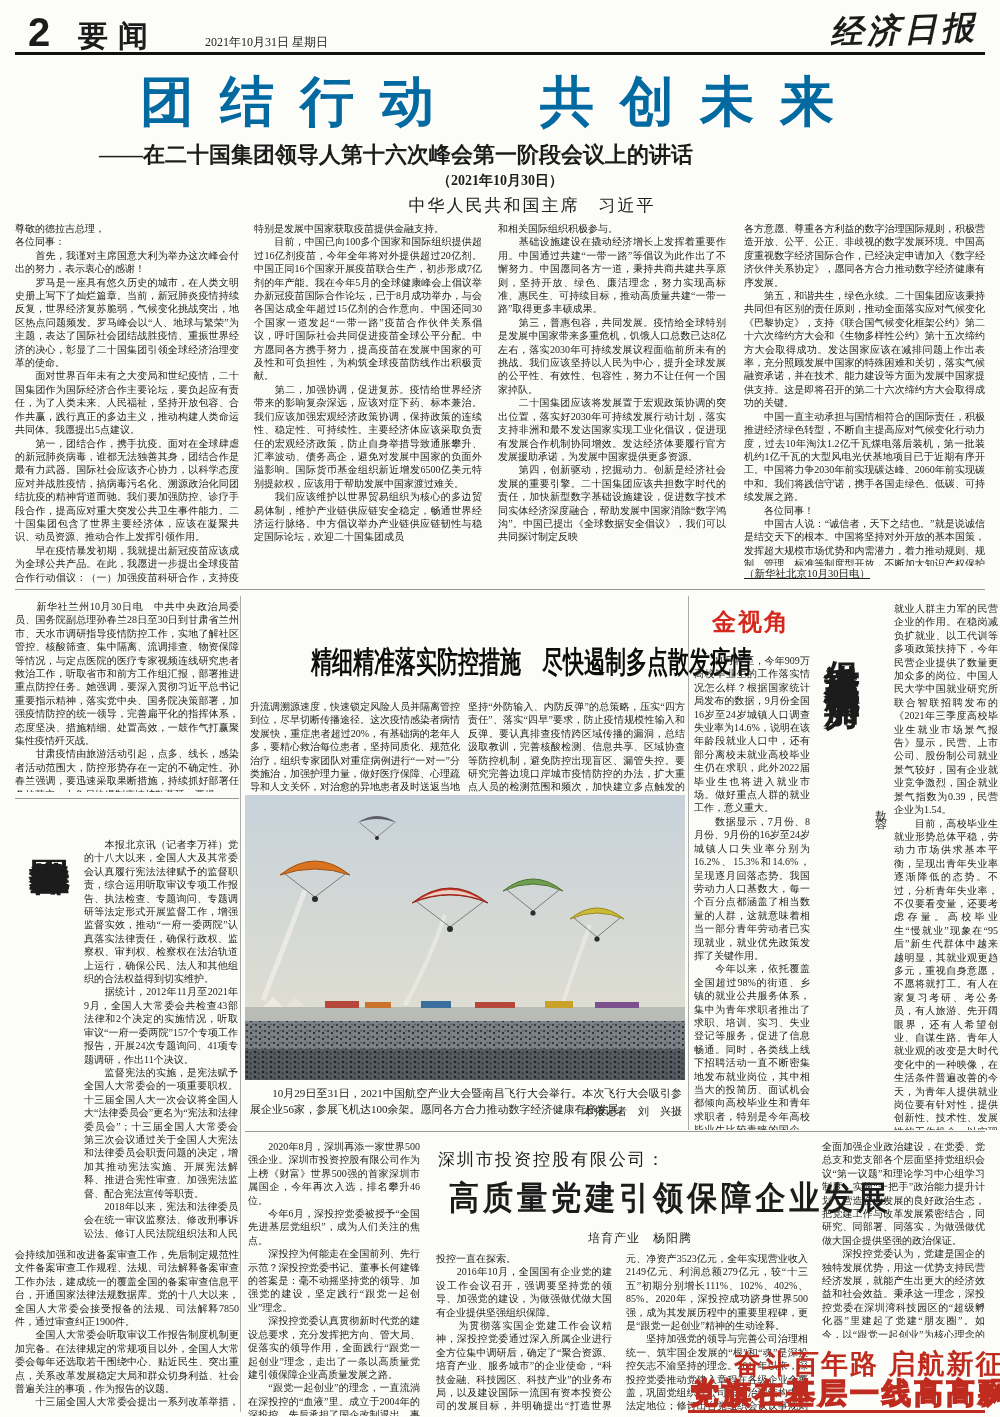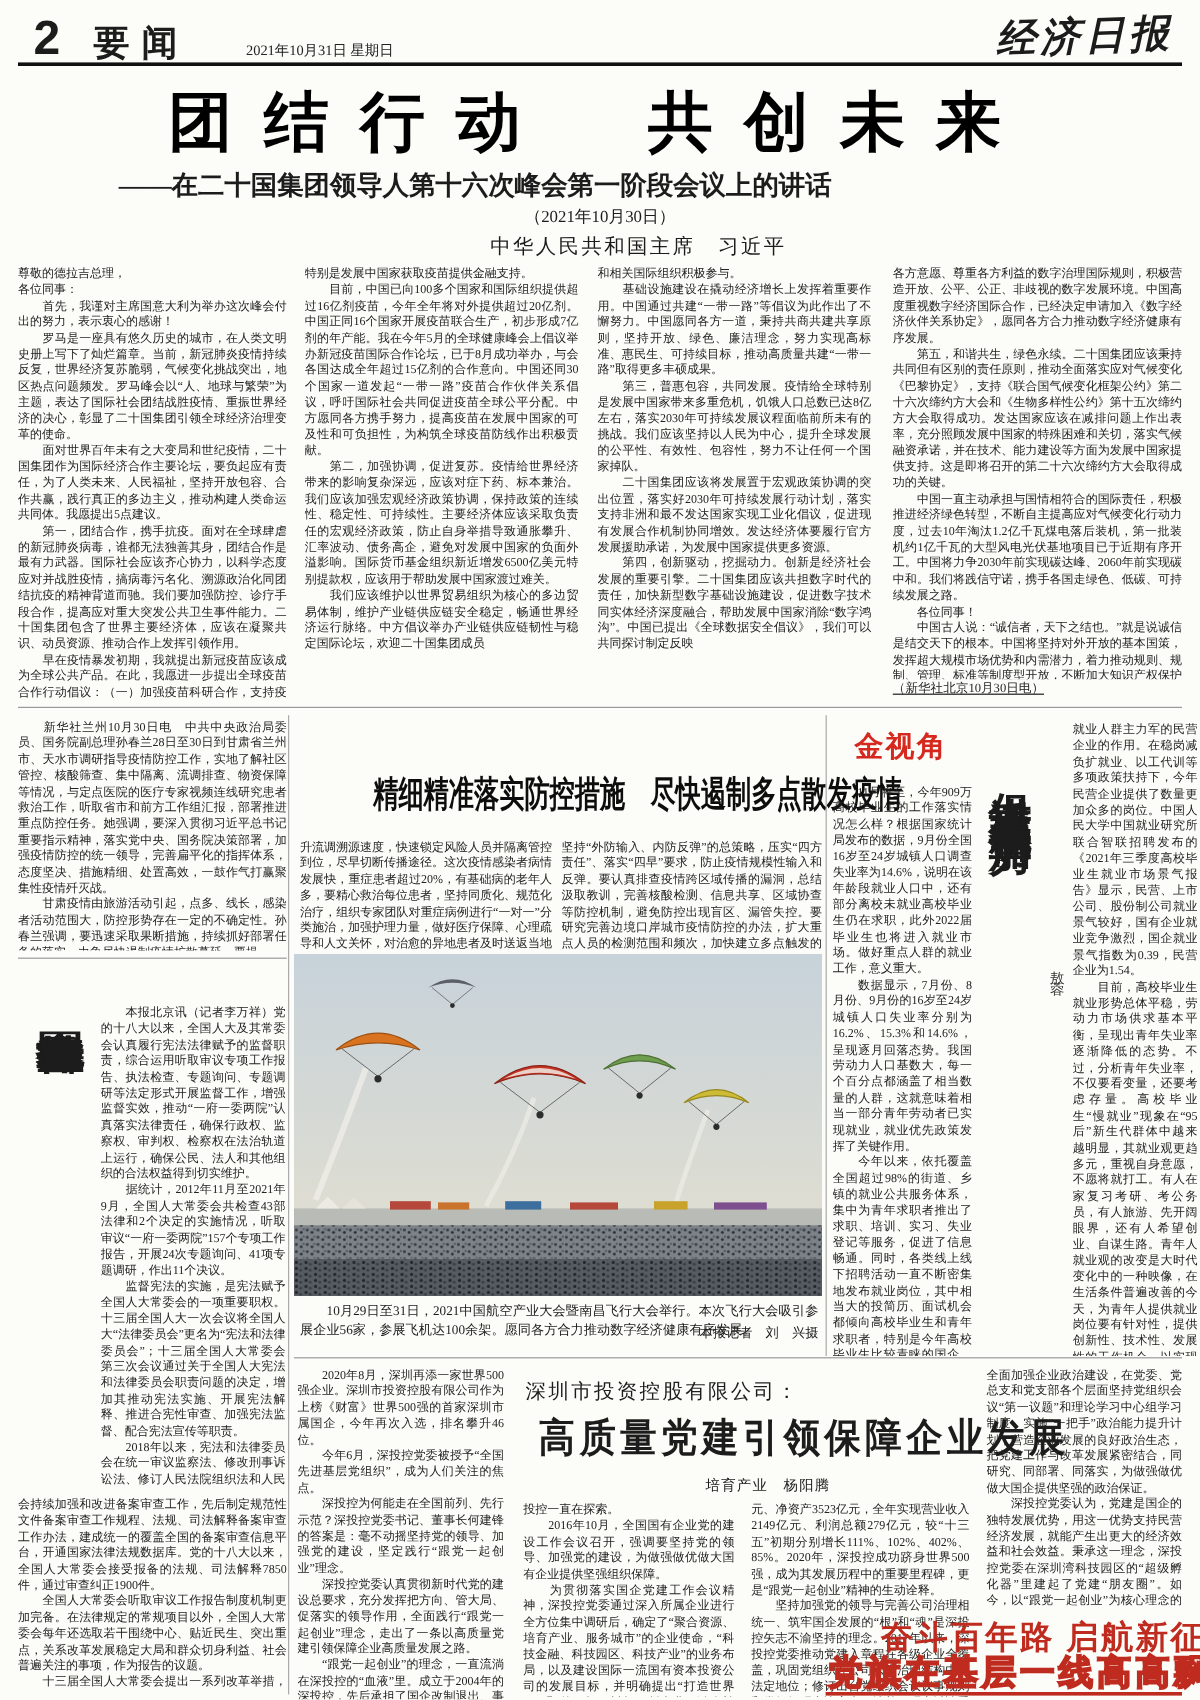--- a/index.html
+++ b/index.html
@@ -12,23 +12,23 @@
   .rule-thin{background:#999;height:1px;}
   .rule-v{background:#aaa;width:1px;}
   .center{text-align:center;}
   .vert{writing-mode:vertical-rl;text-orientation:upright;}
   .page-num{font-size:40px;font-weight:bold;font-family:"Liberation Sans",sans-serif;}
   .section-name{font-size:30px;font-weight:bold;letter-spacing:10px;}
   .date-line{font-size:12px;color:#222;}
   .masthead{font-size:33px;font-weight:bold;font-style:italic;letter-spacing:4px;
             transform:rotate(-2deg);}
   .lead-headline{font-size:54px;font-weight:900;letter-spacing:26px;white-space:nowrap;
-                 font-family:"Liberation Sans","DejaVu Sans",sans-serif;color:#000000;}
+                 font-family:"Liberation Sans","DejaVu Sans",sans-serif;color:#0369a1;}
   .lead-sub{font-size:22px;font-weight:bold;}
-  .lead-date{font-size:14px;}
+  .lead-date{font-size:14px;font-weight:bold;}
   .lead-byline{font-size:17px;letter-spacing:2px;}
   .credit-line{font-size:10.5px;text-align:left;text-decoration:underline;}
   .sun-kicker{font-size:20px;font-weight:bold;letter-spacing:3px;}
   .sun-headline{font-size:30px;font-weight:900;white-space:nowrap;transform:scaleX(.70);
                 font-family:"Liberation Sans","DejaVu Sans",sans-serif;color:#0d0d0d;}
   .jin-label{font-size:24px;font-weight:900;color:#d5281e;
              font-family:"Liberation Sans","DejaVu Sans",sans-serif;letter-spacing:2px;}
   .jin-headline{font-size:36px;font-weight:900;letter-spacing:3px;
                 font-family:"Liberation Sans","DejaVu Sans",sans-serif;}
   .jin-author{font-size:12px;letter-spacing:8px;color:#333;}

